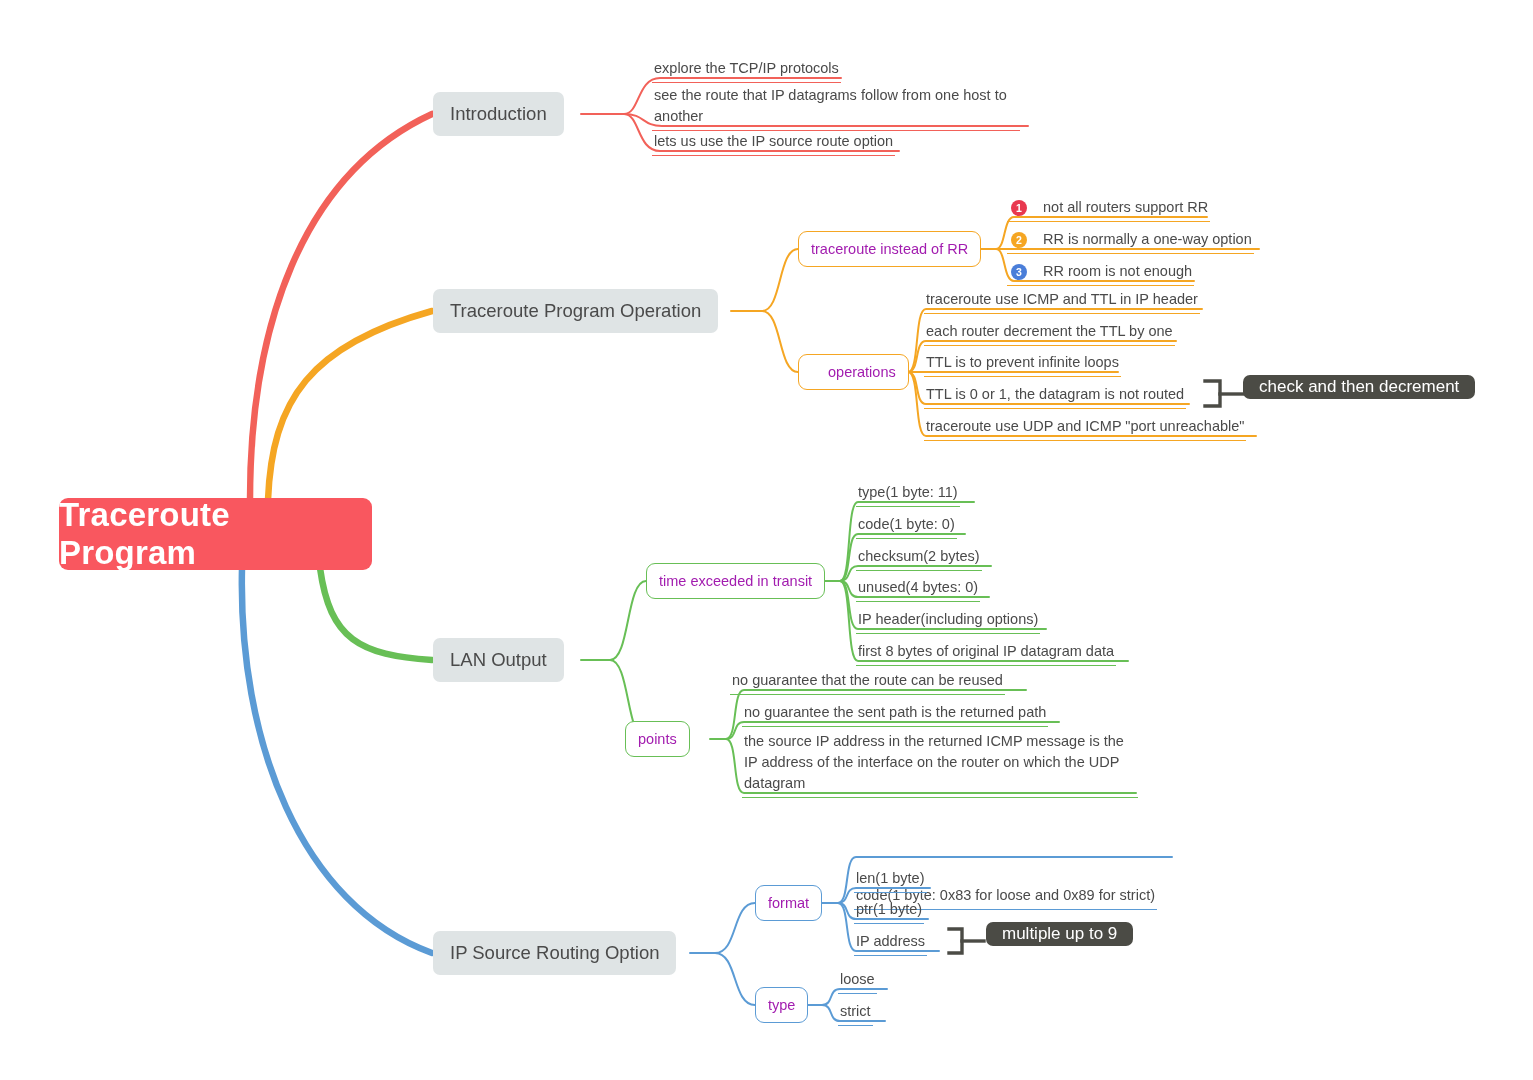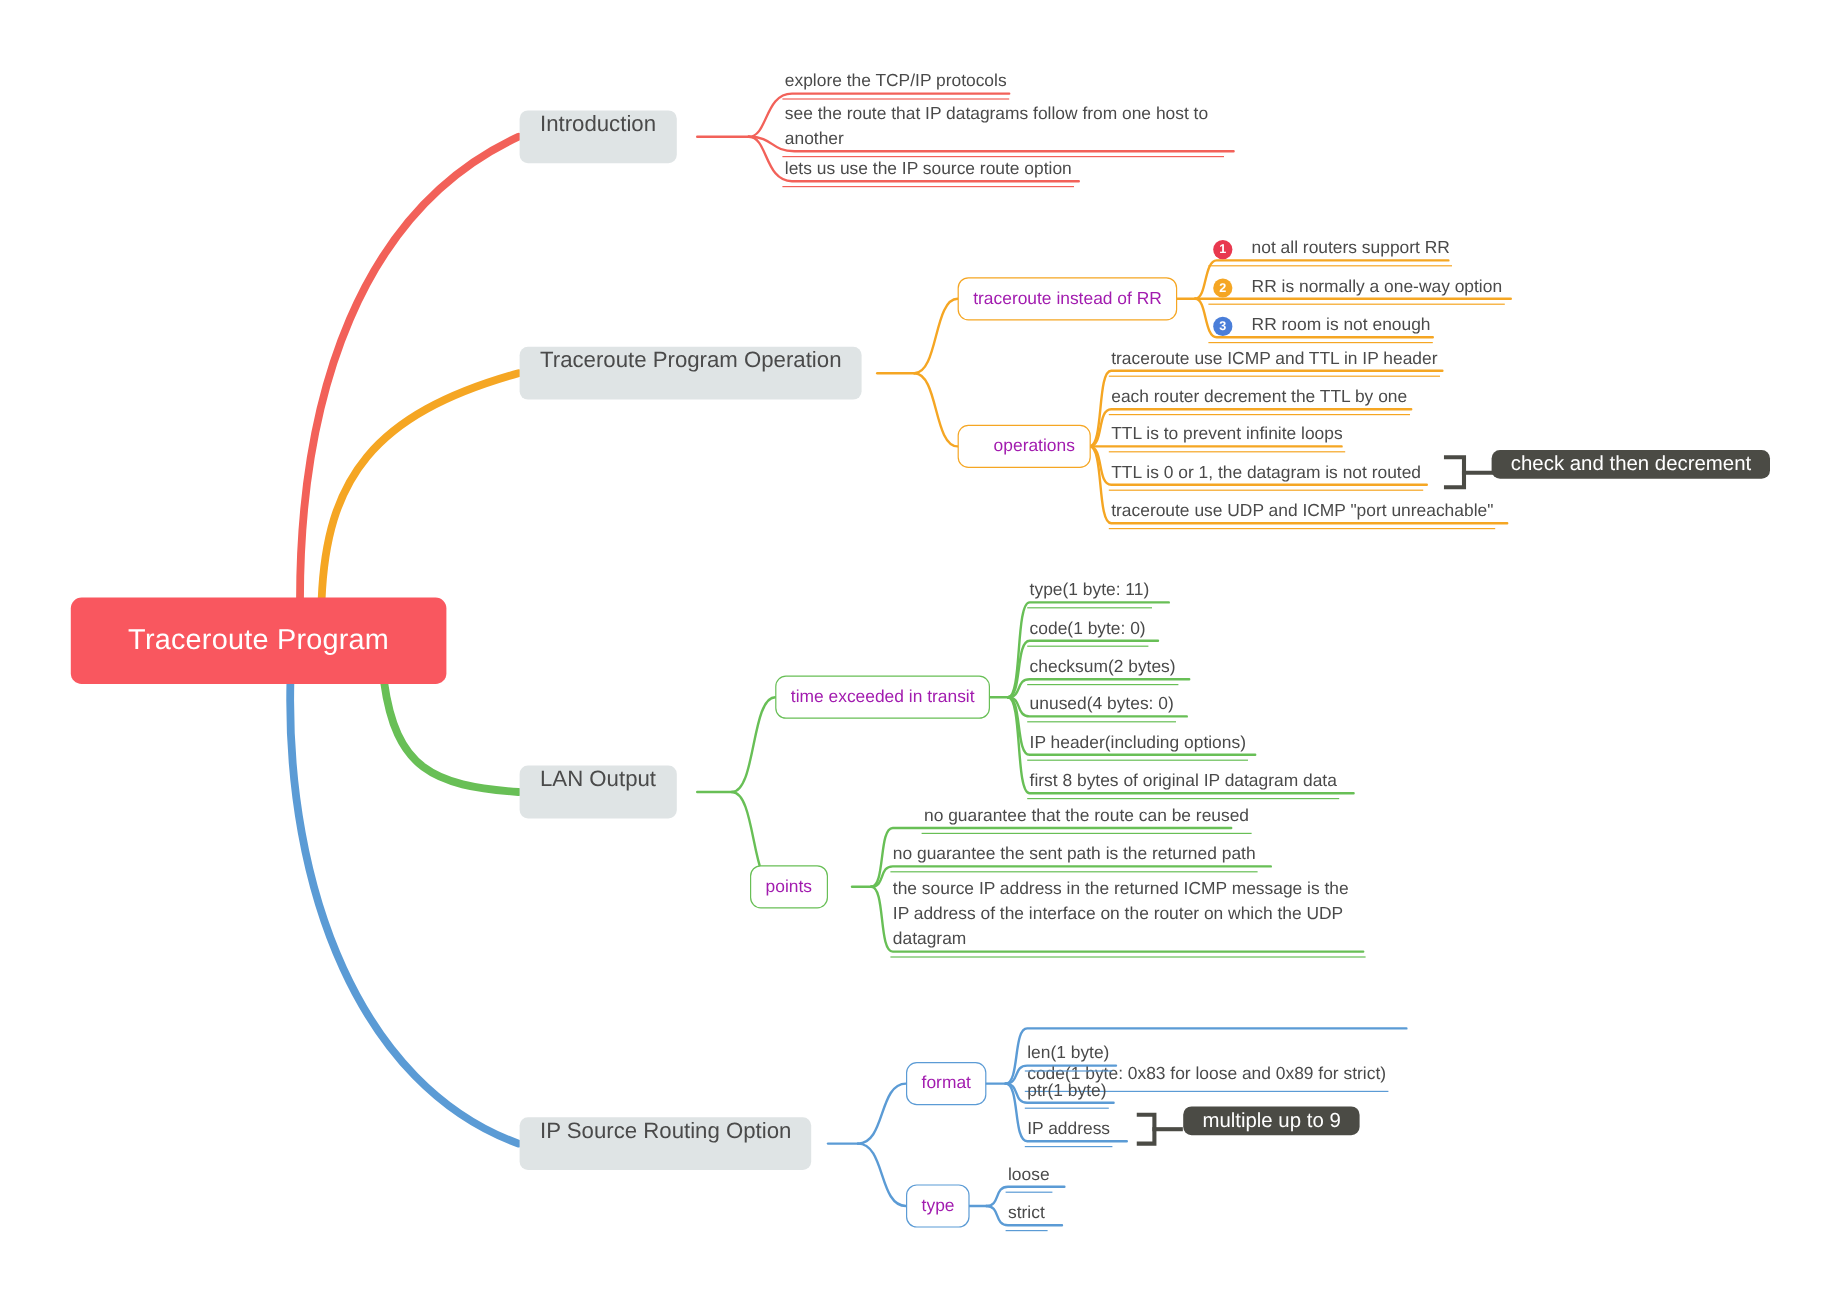--- a/index.html
+++ b/index.html
@@ -37,31 +37,32 @@
     height: 72px;
     background: #f9575f;
     border-radius: 9px;
     display: flex;
     align-items: center;
     justify-content: center;
     z-index: 5;
   }
   .root-node .root-label {
     color: #ffffff;
-    font-size: 24px;
+    font-size: 33px;
     letter-spacing: 0.2px;
-    font-weight: 400;
+    font-weight: 700;
   }
 
   
   .branch-node {
     position: absolute;
     background: #dfe4e5;
     border-radius: 7px;
     display: flex;
+    align-items: center;
     justify-content: center;
     padding: 0 17px;
     height: 44px;
     box-sizing: border-box;
     z-index: 4;
   }
   .branch-node .branch-label {
     color: #4a4a4a;
     font-size: 18.5px;
     white-space: nowrap;
@@ -324,21 +325,21 @@
   </div>
 
   <div class="leaf-node" style="left:856px; top:609px; border-bottom:1.8px solid #68bf56;">
     <span class="leaf-label">IP header(including options)</span>
   </div>
 
   <div class="leaf-node" style="left:856px; top:641px; border-bottom:1.8px solid #68bf56;">
     <span class="leaf-label">first 8 bytes of original IP datagram data</span>
   </div>
 
-  <div class="leaf-node" style="left:768px; top:670px; border-bottom:1.8px solid #68bf56;">
+  <div class="leaf-node" style="left:730px; top:670px; border-bottom:1.8px solid #68bf56;">
     <span class="leaf-label">no guarantee that the route can be reused</span>
   </div>
 
   <div class="leaf-node" style="left:742px; top:702px; border-bottom:1.8px solid #68bf56;">
     <span class="leaf-label">no guarantee the sent path is the returned path</span>
   </div>
 
   <div class="leaf-node" style="left:742px; top:731px; width:396px; border-bottom:1.8px solid #68bf56;">
     <span class="leaf-label">the source IP address in the returned ICMP message is the
 IP address of the interface on the router on which the UDP

